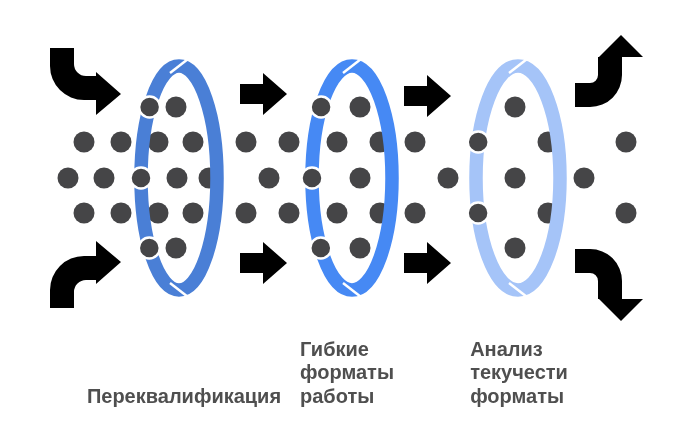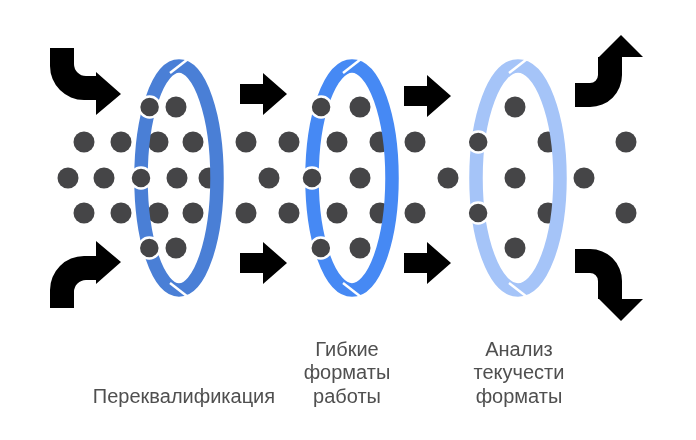--- a/index.html
+++ b/index.html
@@ -1,20 +1,20 @@
 <!DOCTYPE html>
 <html><head>
 <meta charset="utf-8">
 <style>
   html,body{margin:0;padding:0;background:#ffffff;}
   .stage{position:relative;width:696px;height:440px;background:#fff;overflow:hidden;
          font-family:"Liberation Sans","DejaVu Sans",sans-serif;}
   .stage svg{position:absolute;left:0;top:0;}
   .lbl{position:absolute;bottom:32px;transform:translateX(-50%);
-       font-size:20px;font-weight:normal;line-height:23.5px;text-align:center;
+       font-size:20px;font-weight:bold;line-height:23.5px;
        white-space:pre-line;color:var(--label-color,#4f4f4f);}
   .lbl1{left:184px;margin-top:21px;}
   .lbl2{left:347px;}
   .lbl3{left:519px;}
 </style>
 </head>
 <body style="--label-color: #4f4f4f;">
 
 <div class="stage">
   <svg width="696" height="440" viewBox="0 0 696 440" xmlns="http://www.w3.org/2000/svg">

